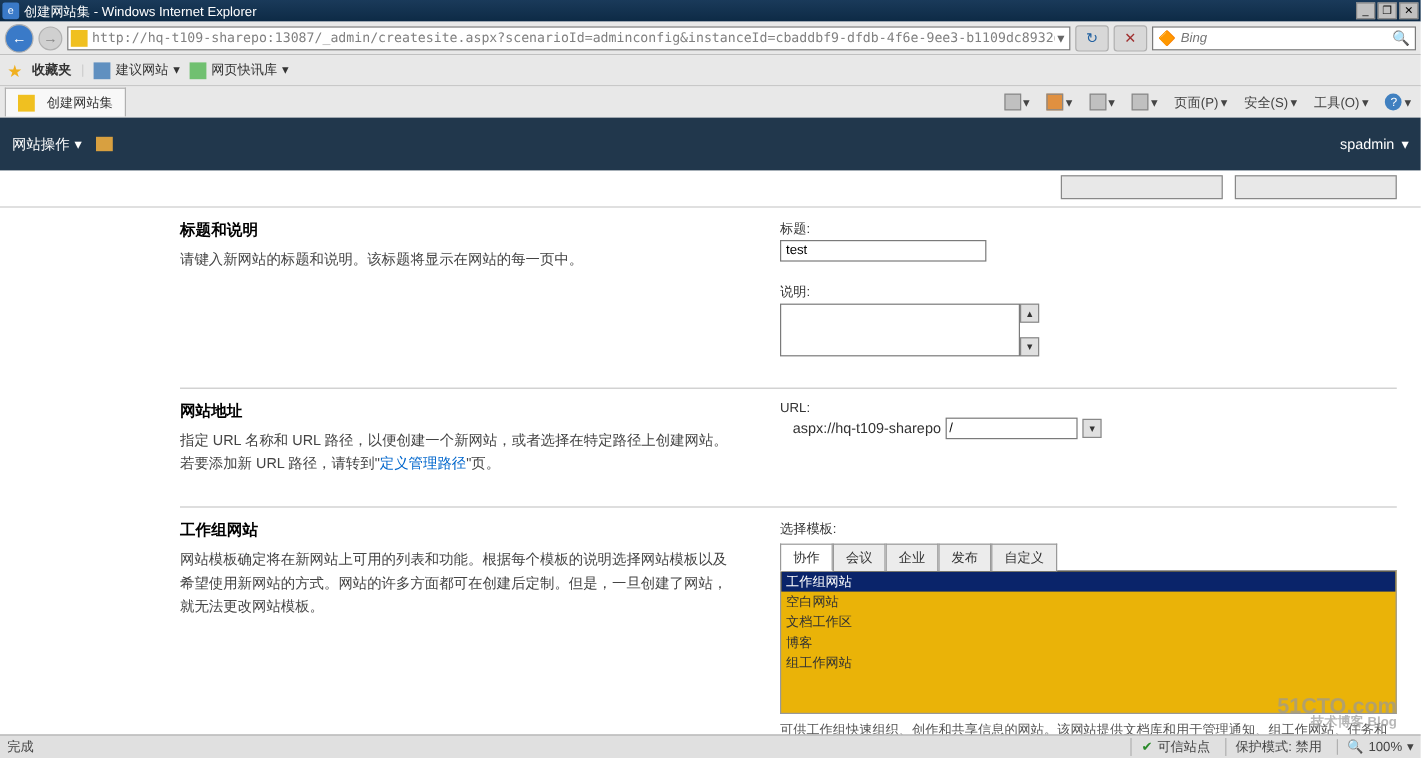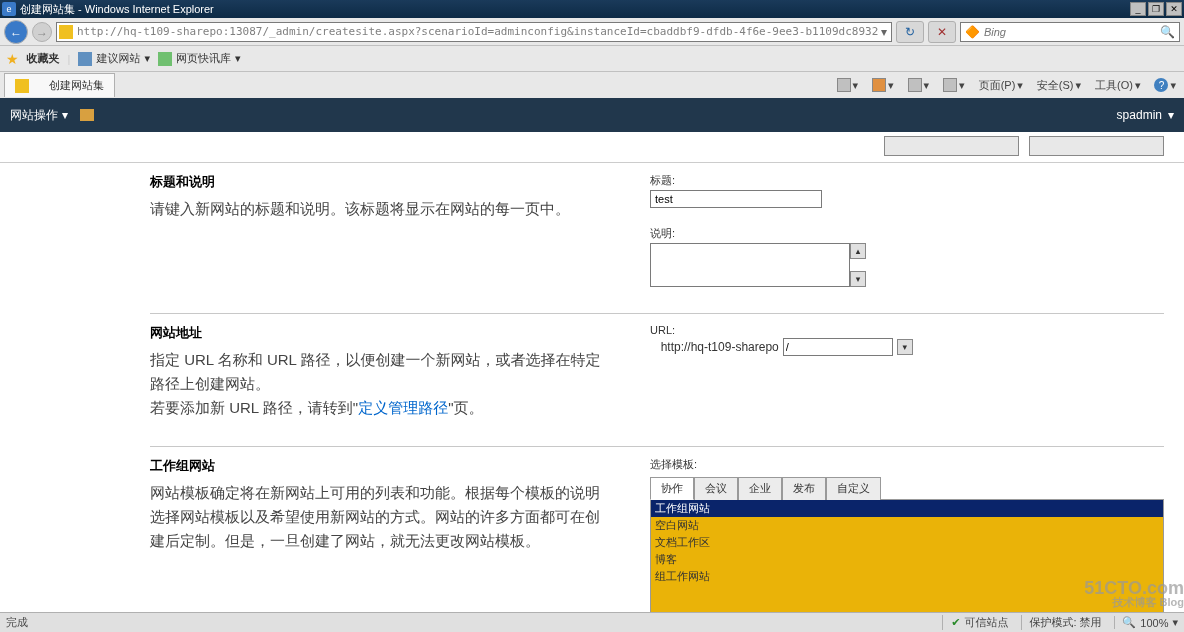--- a/index.html
+++ b/index.html
@@ -20,40 +20,40 @@
 .search-box { width: 220px; background: #fff; border: 1px solid #7a7a7a; height: 20px; display: flex; align-items: center; padding: 0 4px; }
 .search-icon { color: #e08020; margin-right: 4px; }
 .search-input { flex: 1; border: none; outline: none; font-size: 11px; font-style: italic; color: #888; }
 
 .fav-bar { background: #e8e8e8; border-bottom: 1px solid #c0c0c0; height: 26px; display: flex; align-items: center; padding: 0 6px; gap: 8px; font-size: 11px; }
 .fav-star { color: #f0b020; font-size: 14px; }
 .fav-item { display: flex; align-items: center; gap: 4px; cursor: pointer; color: #333; }
 .fav-item .micon { width: 14px; height: 14px; background: #6090c0; }
 
 .tab-bar { background: #e8e8e8; height: 26px; display: flex; align-items: center; padding: 0 4px; }
-.browser-tab { background: #f8f8f8; border: 1px solid #b0b0b0; border-bottom: none; padding: 4px 10px; display: flex; align-items: center; gap: 20px; font-size: 11px; }
+.browser-tab { background: #f8f8f8; border: 1px solid #b0b0b0; border-bottom: none; padding: 4px 10px; display: flex; align-items: center; gap: 10px; font-size: 11px; }
 .tab-favicon { width: 14px; height: 14px; background: #f0c020; }
 .tab-tools { margin-left: auto; display: flex; align-items: center; gap: 6px; color: #444; font-size: 11px; }
 .tool-grp { display: flex; align-items: center; gap: 2px; cursor: pointer; padding: 2px 4px; }
 .tool-grp .tico { width: 14px; height: 14px; background: #c0c0c0; border: 1px solid #888; }
 
-.ribbon { background: #21374c; height: 34px; display: flex; align-items: center; padding: 0 10px; color: #fff; font-size: 12px; }
+.ribbon { background: #21374c; height: 44px; display: flex; align-items: center; padding: 0 10px; color: #fff; font-size: 12px; }
 .ribbon-item { cursor: pointer; display: flex; align-items: center; gap: 4px; }
 .ribbon-right { margin-left: auto; display: flex; align-items: center; gap: 6px; }
 .ribbon-folder { width: 14px; height: 12px; background: #d8a040; margin-left: 12px; }
 
 .top-btns { display: flex; justify-content: flex-end; padding: 4px 20px 6px; gap: 10px; border-bottom: 1px solid #ccc; }
 .top-btns button { width: 135px; height: 20px; background: #e8e8e8; border: 1px solid #888; font-size: 11px; cursor: pointer; }
 
 .content { padding: 10px 20px 0 150px; }
 .section { display: flex; margin-bottom: 14px; padding-bottom: 12px; border-top: 1px solid #c8c8c8; padding-top: 10px; }
 .section:first-child { border-top: none; padding-top: 0; }
 .sec-left { width: 500px; padding-right: 40px; }
 .sec-left h3 { font-size: 13px; font-weight: bold; color: #000000; margin-bottom: 6px; }
-.sec-left p { font-size: 15px; color: #444; line-height: 1.6; }
+.sec-left p { font-size: 12px; color: #444; line-height: 1.6; }
 .sec-left a { color: #0066cc; text-decoration: none; }
 .sec-right { flex: 1; min-width: 380px; }
 .frm-label { font-size: 11px; color: #333; margin-bottom: 2px; }
 .frm-input { width: 172px; border: 1px solid #7a7a7a; padding: 2px 4px; font-size: 11px; height: 18px; }
 .frm-textarea { width: 200px; height: 44px; border: 1px solid #7a7a7a; padding: 2px; font-size: 11px; resize: none; }
 .scrollbar-btn { width: 16px; height: 16px; background: #e0e0e0; border: 1px solid #888; display: inline-block; vertical-align: top; font-size: 9px; text-align: center; line-height: 14px; }
 .url-row { display: flex; align-items: center; gap: 4px; font-size: 12px; }
 .url-input { width: 100px; border: 1px solid #7a7a7a; padding: 1px 2px; font-size: 11px; height: 18px; }
 
 .tmpl-tabs { display: flex; gap: 0; margin-top: 4px; }
@@ -63,21 +63,21 @@
 .tmpl-item { padding: 1px 4px; font-size: 11px; cursor: pointer; }
 .tmpl-item.selected { background: #0a246a; color: #fff; }
 .tmpl-desc { font-size: 11px; color: #555; margin-top: 6px; line-height: 1.5; }
 
 .bottom-btns { display: flex; justify-content: flex-end; padding: 10px 20px; gap: 10px; margin-top: 8px; border-top: 1px solid #c8c8c8; }
 
 .statusbar { position: absolute; bottom: 0; left: 0; right: 0; height: 20px; background: #e0e0e0; border-top: 1px solid #b0b0b0; display: flex; align-items: center; padding: 0 6px; font-size: 11px; color: #444; }
 .status-right { margin-left: auto; display: flex; align-items: center; gap: 12px; }
 .status-seg { display: flex; align-items: center; gap: 4px; border-left: 1px solid #b0b0b0; padding-left: 8px; }
 
-.watermark { position: absolute; right: 0; bottom: 24px; color: #999; font-size: 18px; font-family: Georgia, serif; font-weight: bold; opacity: 0.7; text-align: right; line-height: 1; }
+.watermark { position: absolute; right: 20px; bottom: 24px; color: #999; font-size: 18px; font-family: Georgia, serif; font-weight: bold; opacity: 0.7; text-align: right; line-height: 1; }
 .watermark small { font-size: 11px; display: block; }
 </style>
 </head>
 <body>
 
 <div class="titlebar">
   <span class="titlebar-icon">e</span>
   <span>创建网站集 - Windows Internet Explorer</span>
   <div class="window-controls">
     <span>_</span>
@@ -178,21 +178,21 @@
     <div class="sec-left">
       <h3>网站地址</h3>
       <p>指定 URL 名称和 URL 路径，以便创建一个新网站，或者选择在特定路径上创建网站。</p>
       <p>
         <span>若要添加新 URL 路径，请转到"</span><a href="#">定义管理路径</a><span>"页。</span>
       </p>
     </div>
     <div class="sec-right">
       <div class="frm-label">URL:</div>
       <div class="url-row">
-        &nbsp;&nbsp;<span>http://hq-t109-sharepo</span>
+        &nbsp;&nbsp;<span>aspx://hq-t109-sharepo</span>
         <input class="url-input" style="width: 110px;" value="/">
         <span class="scrollbar-btn">▾</span>
       </div>
     </div>
   </div>
 
   <div class="section" style="border-bottom:none;">
     <div class="sec-left">
       <h3>工作组网站</h3>
       <p>网站模板确定将在新网站上可用的列表和功能。根据每个模板的说明选择网站模板以及希望使用新网站的方式。网站的许多方面都可在创建后定制。但是，一旦创建了网站，就无法更改网站模板。</p>

